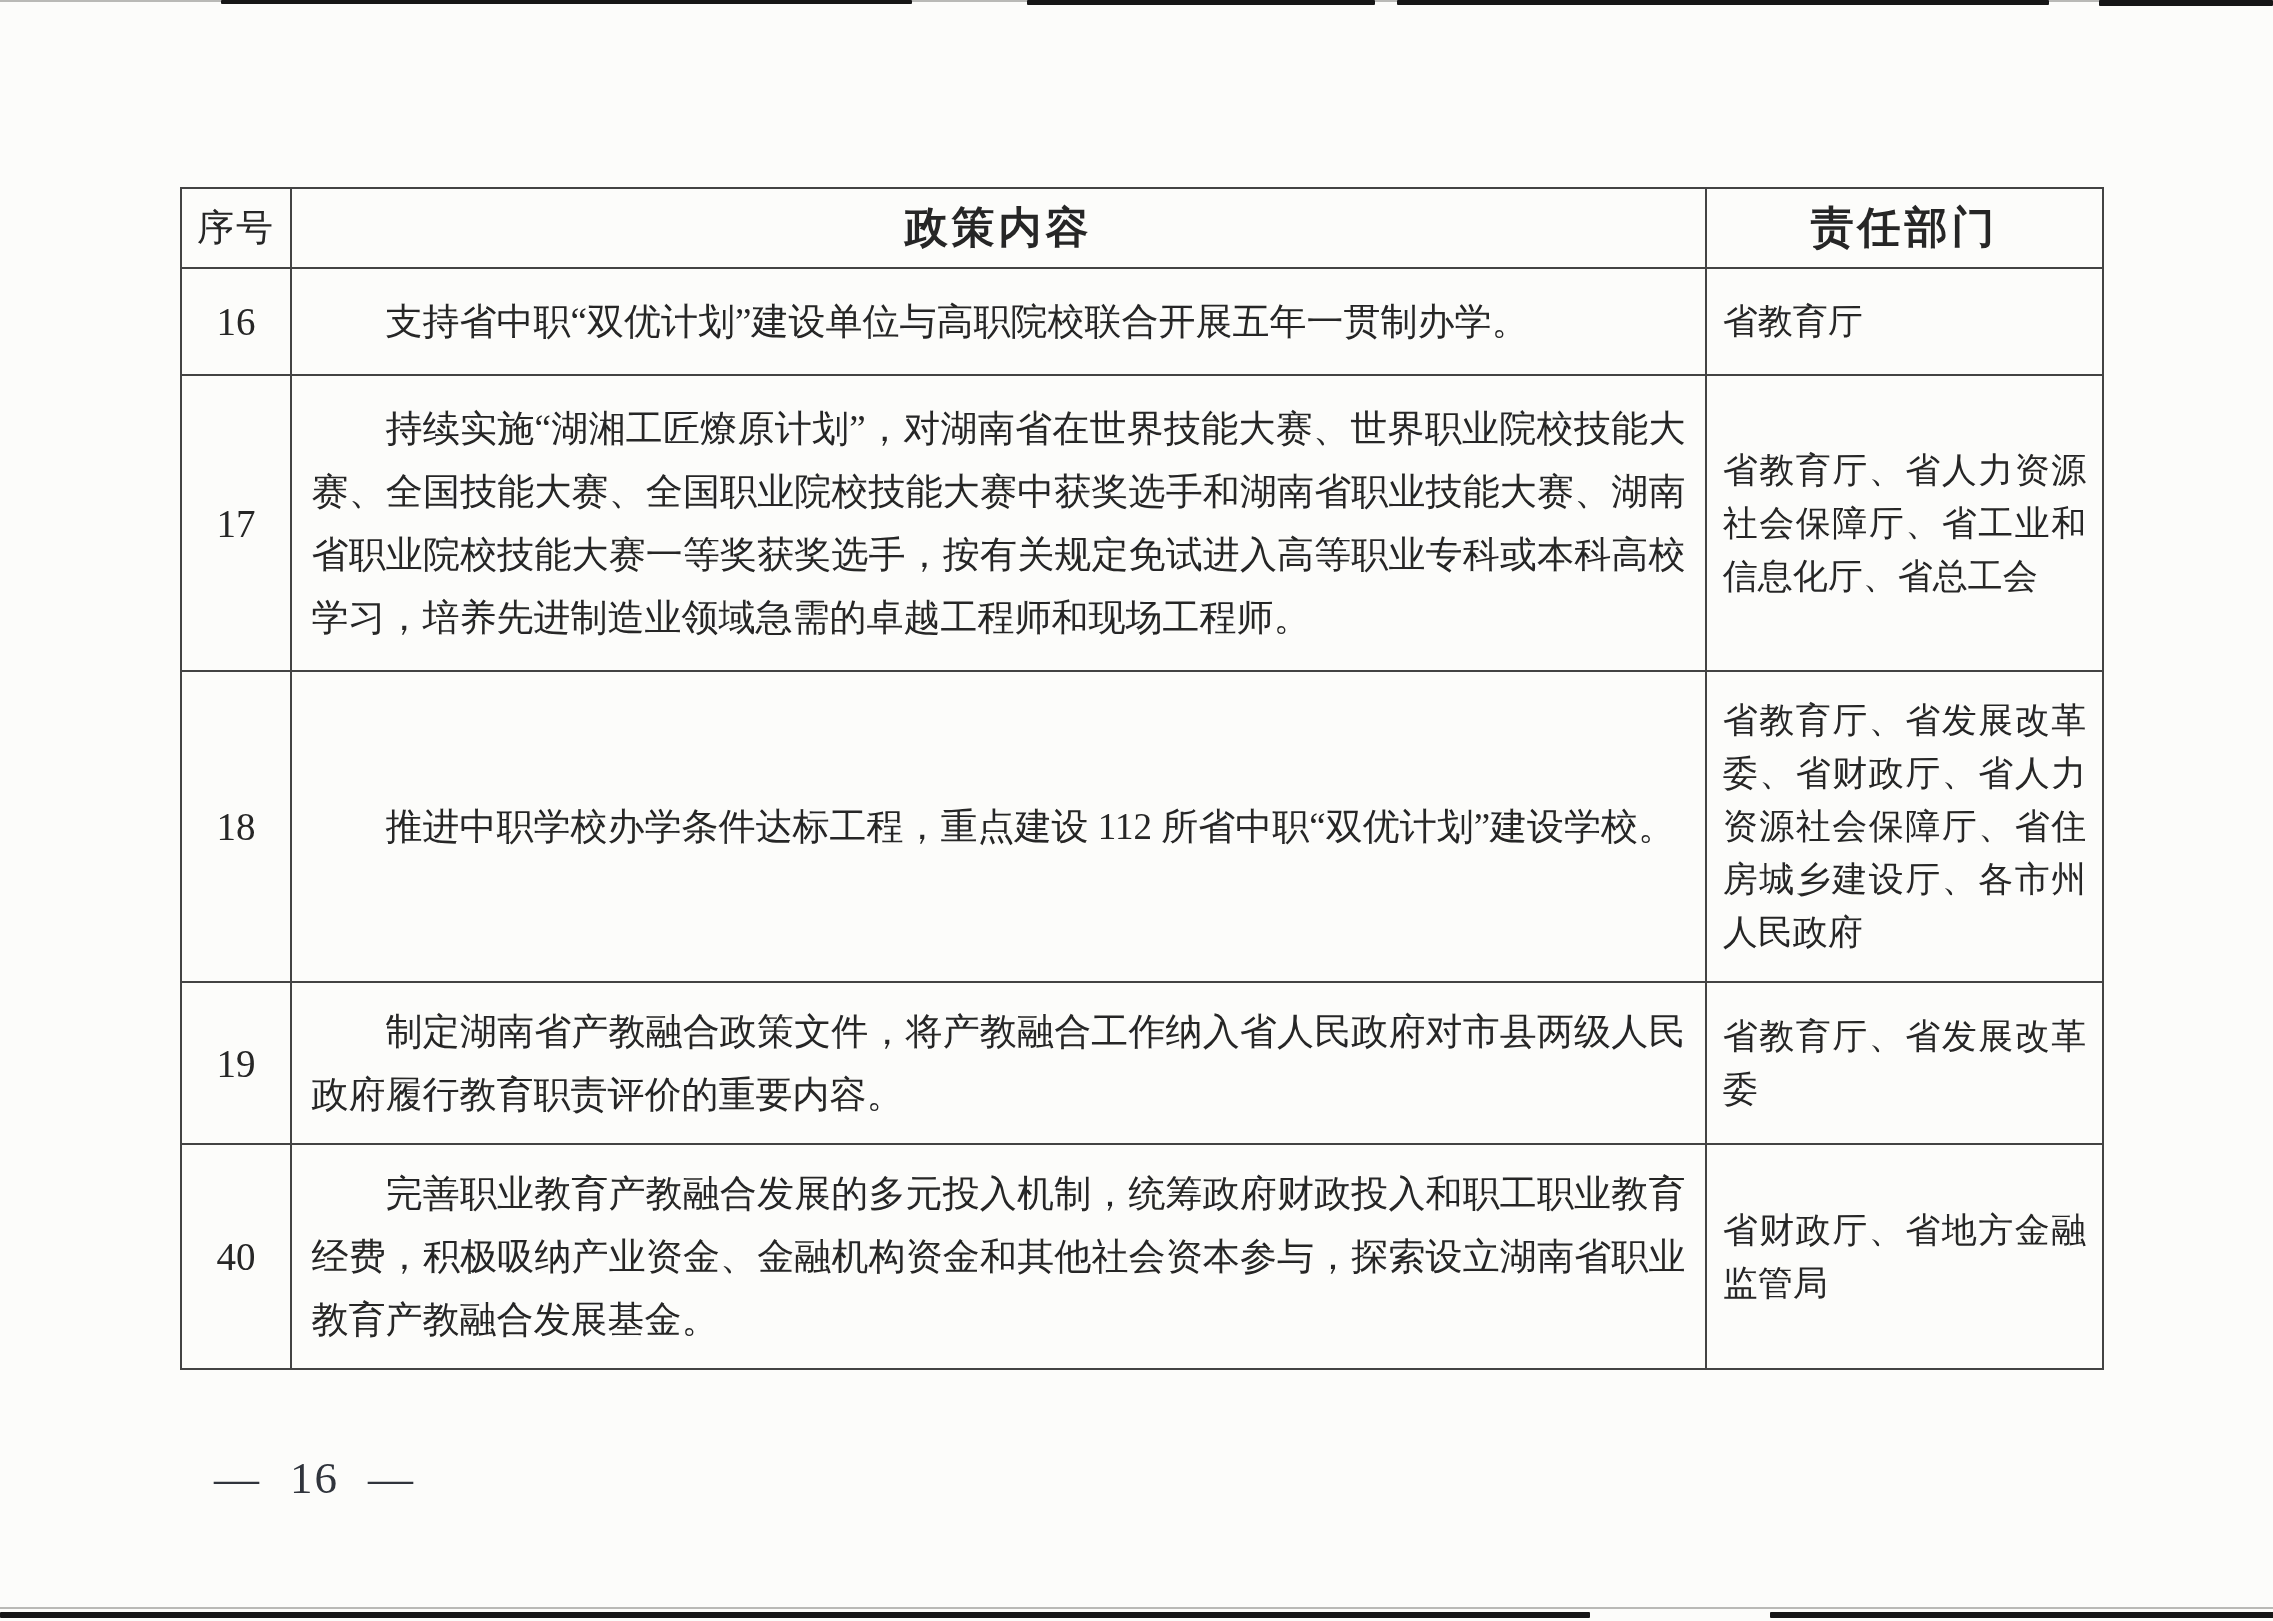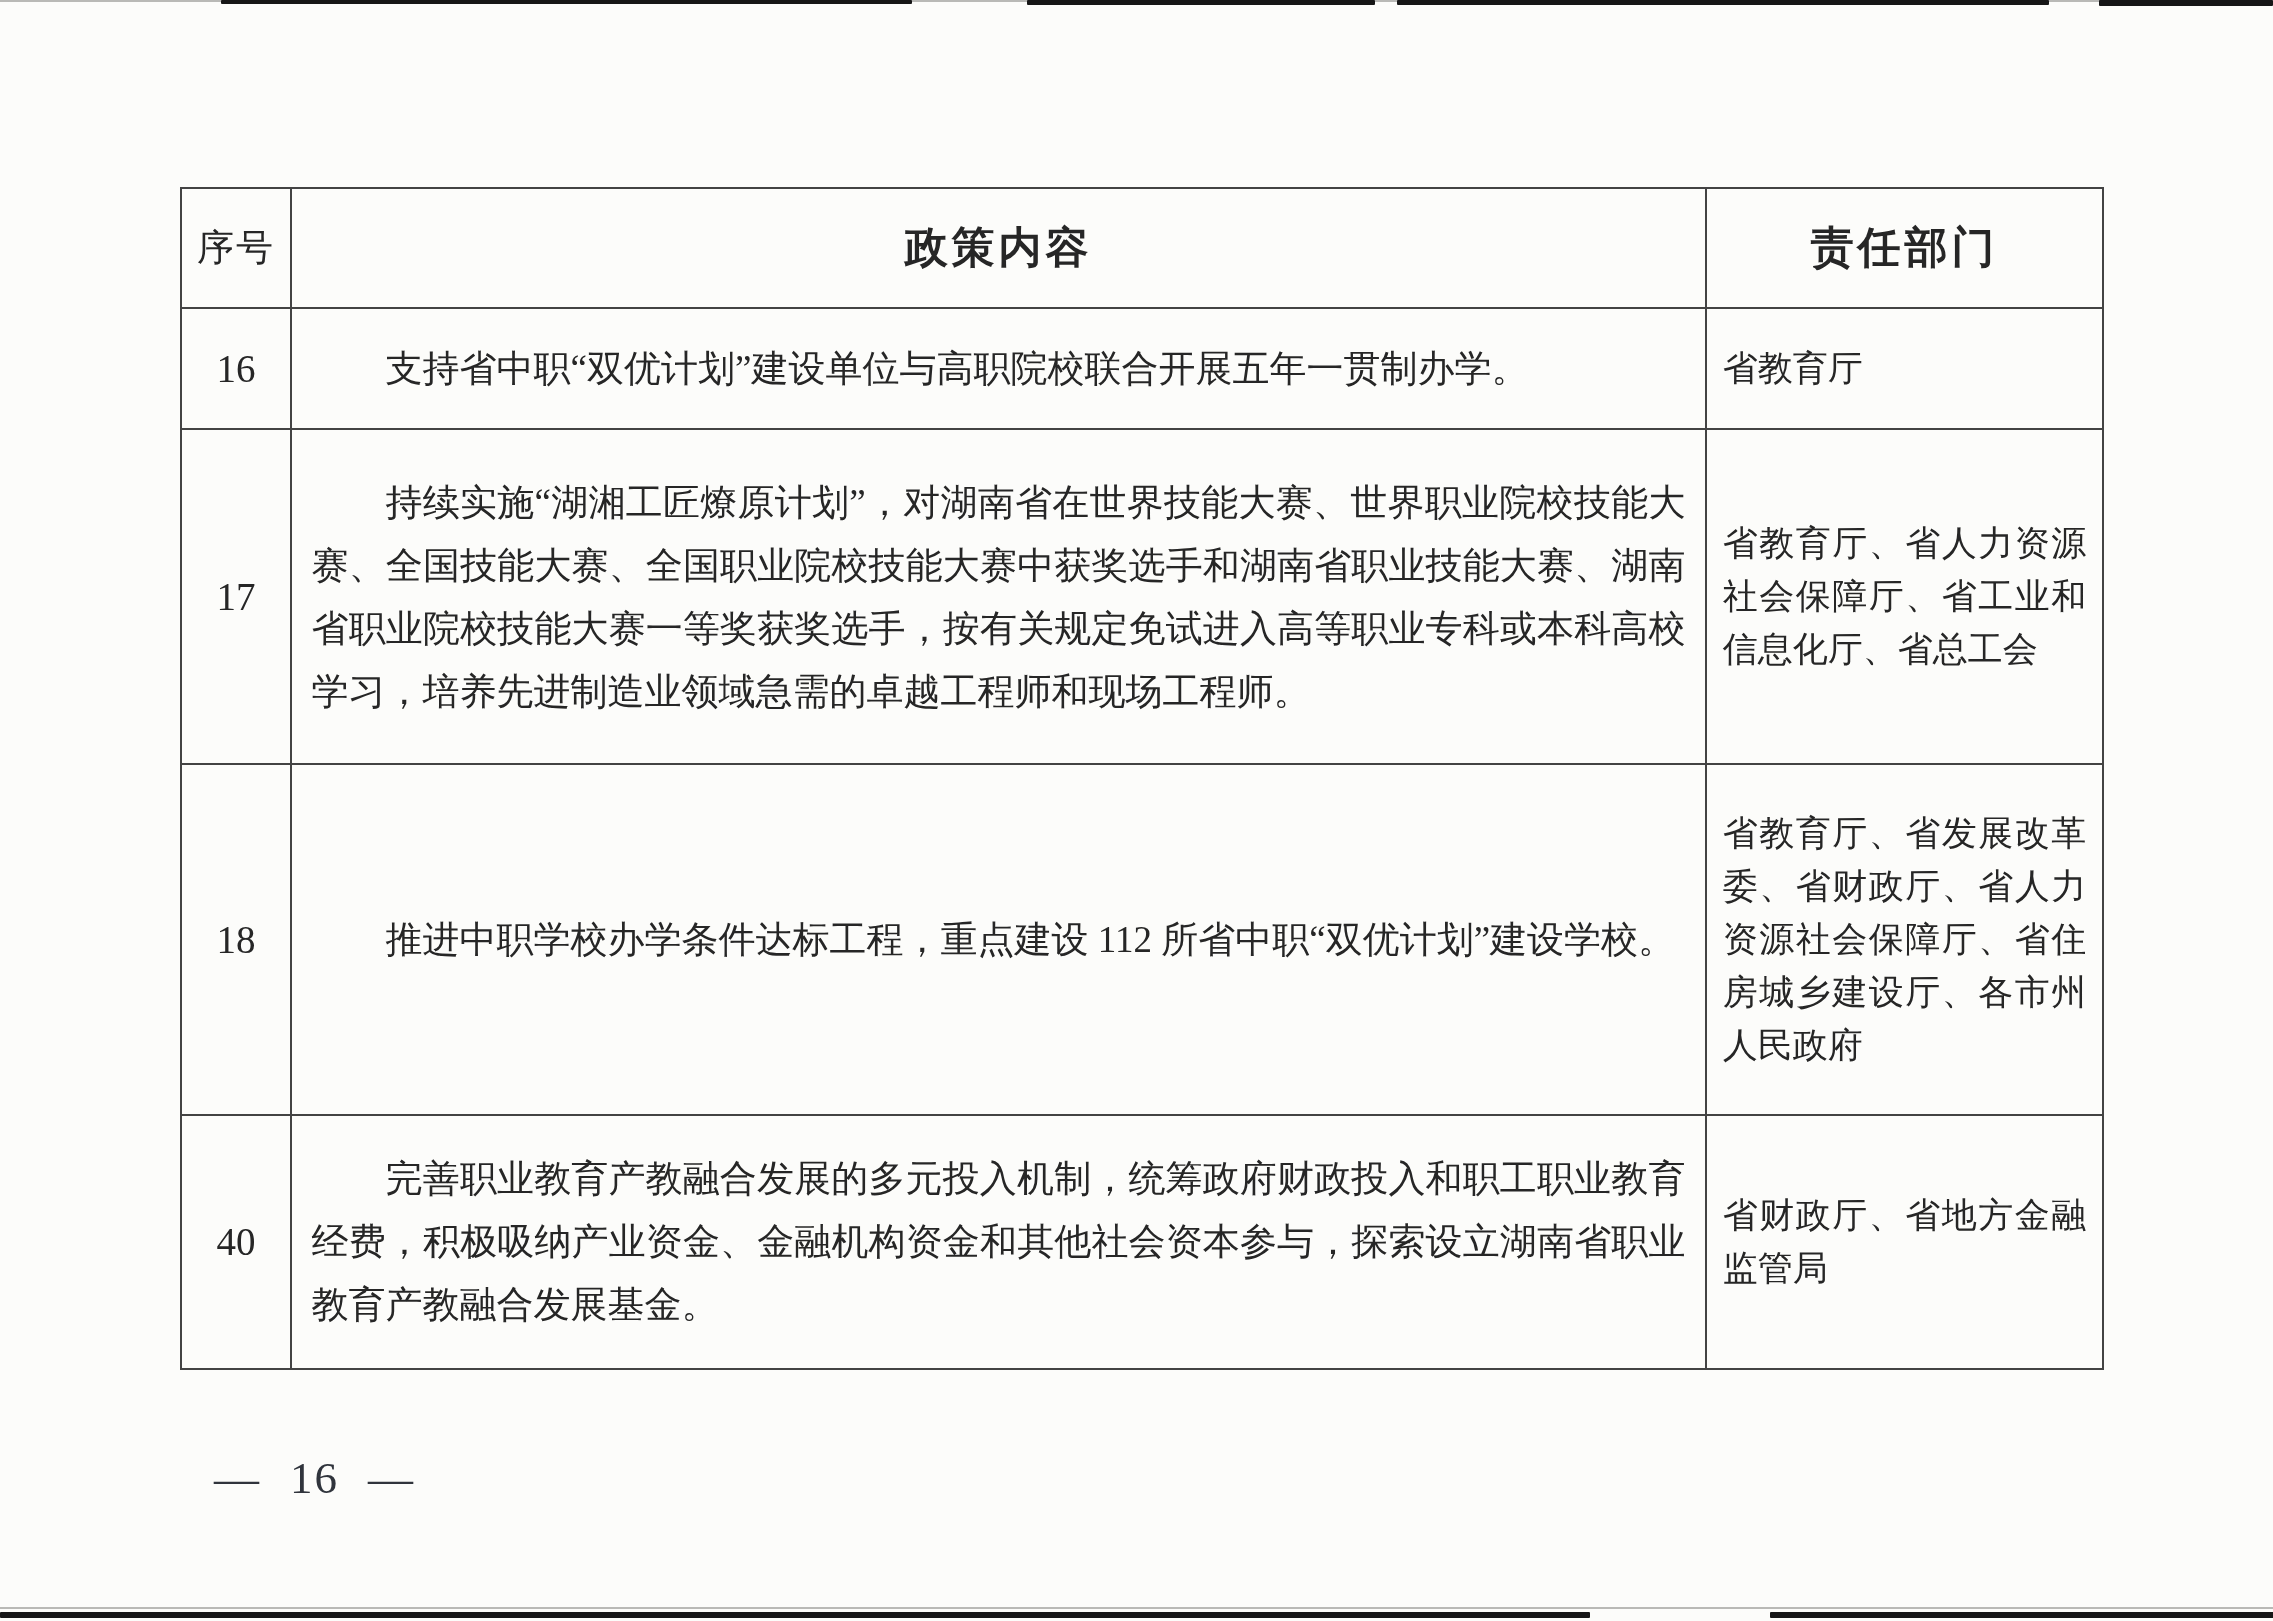--- a/index.html
+++ b/index.html
@@ -26,21 +26,21 @@
   }
   .doc-table td, .doc-table th {
     border: 2px solid #434343;
     vertical-align: middle;
     overflow: hidden;
   }
   col.c-no   { width: 110px; }
   col.c-body { width: 1415px; }
   col.c-dept { width: 397px; }
 
-  tr.r-head   { height: 120px; }
+  tr.r-head   { height: 80px; }
   tr.r16 { height: 95px; margin-left: 48px; }
   tr.r17 { height: 255px; }
   tr.r18 { height: 273px; }
   tr.r19 { height: 144px; }
   tr.r20 { height: 192px; }
   tr.r21 { height: 128px; }
 
   th.h-no {
     font-size: 37px; font-weight: normal; text-align: center;
     letter-spacing: 2px;
@@ -118,20 +118,27 @@
         </td>
       <td class="dept-cell">省教育厅、省人力资源社会保障厅、省工业和信息化厅、省总工会</td>
     </tr>
     <tr class="r18">
       <td class="no-cell">18</td>
       <td class="content-cell">
           <div class="para">推进中职学校办学条件达标工程，重点建设 112 所省中职“双优计划”建设学校。</div>
         </td>
       <td class="dept-cell">省教育厅、省发展改革委、省财政厅、省人力资源社会保障厅、省住房城乡建设厅、各市州人民政府</td>
     </tr>
+    <tr class="r19">
+      <td class="no-cell">19</td>
+      <td class="content-cell">
+          <div class="para">制定湖南省产教融合政策文件，将产教融合工作纳入省人民政府对市县两级人民政府履行教育职责评价的重要内容。</div>
+        </td>
+      <td class="dept-cell">省教育厅、省发展改革委</td>
+    </tr>
     <tr class="r20">
       <td class="no-cell">40</td>
       <td class="content-cell">
           <div class="para">完善职业教育产教融合发展的多元投入机制，统筹政府财政投入和职工职业教育经费，积极吸纳产业资金、金融机构资金和其他社会资本参与，探索设立湖南省职业教育产教融合发展基金。</div>
         </td>
       <td class="dept-cell">省财政厅、省地方金融监管局</td>
     </tr>
   </tbody>
 </table>
 

